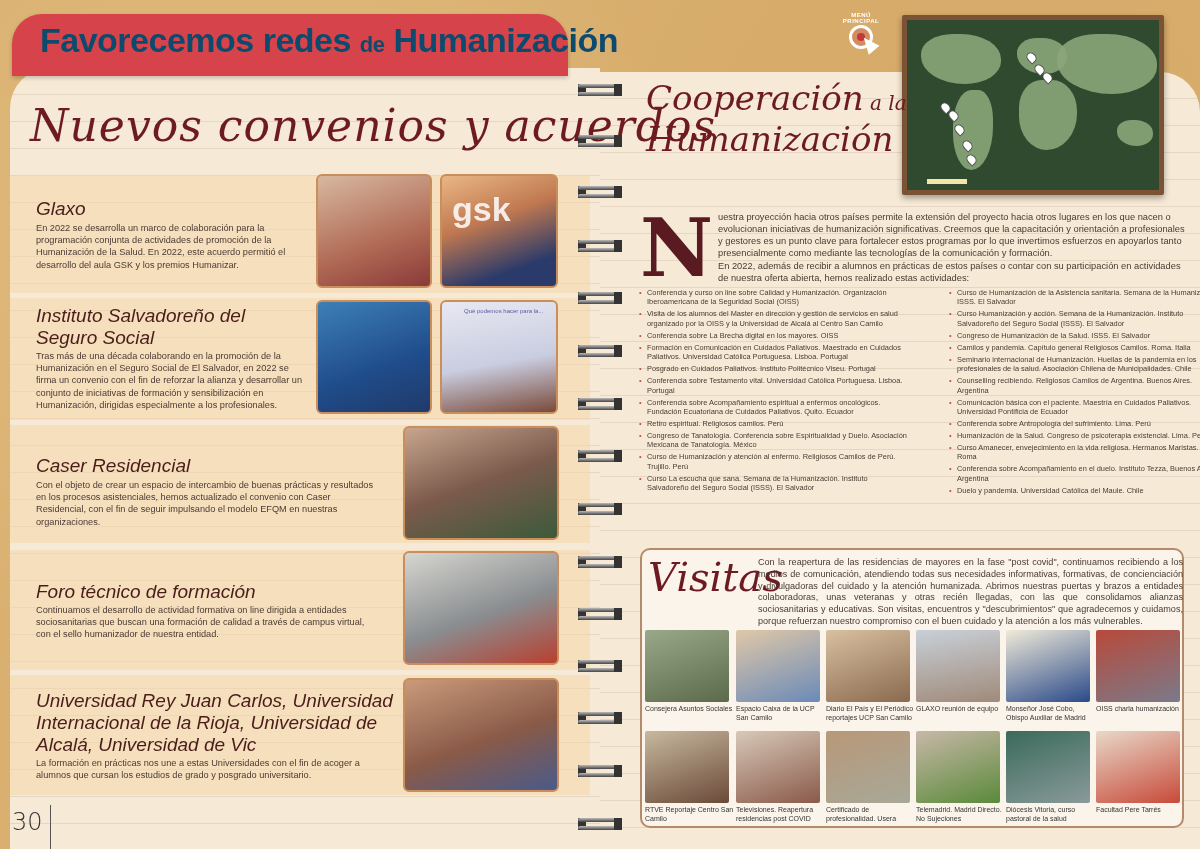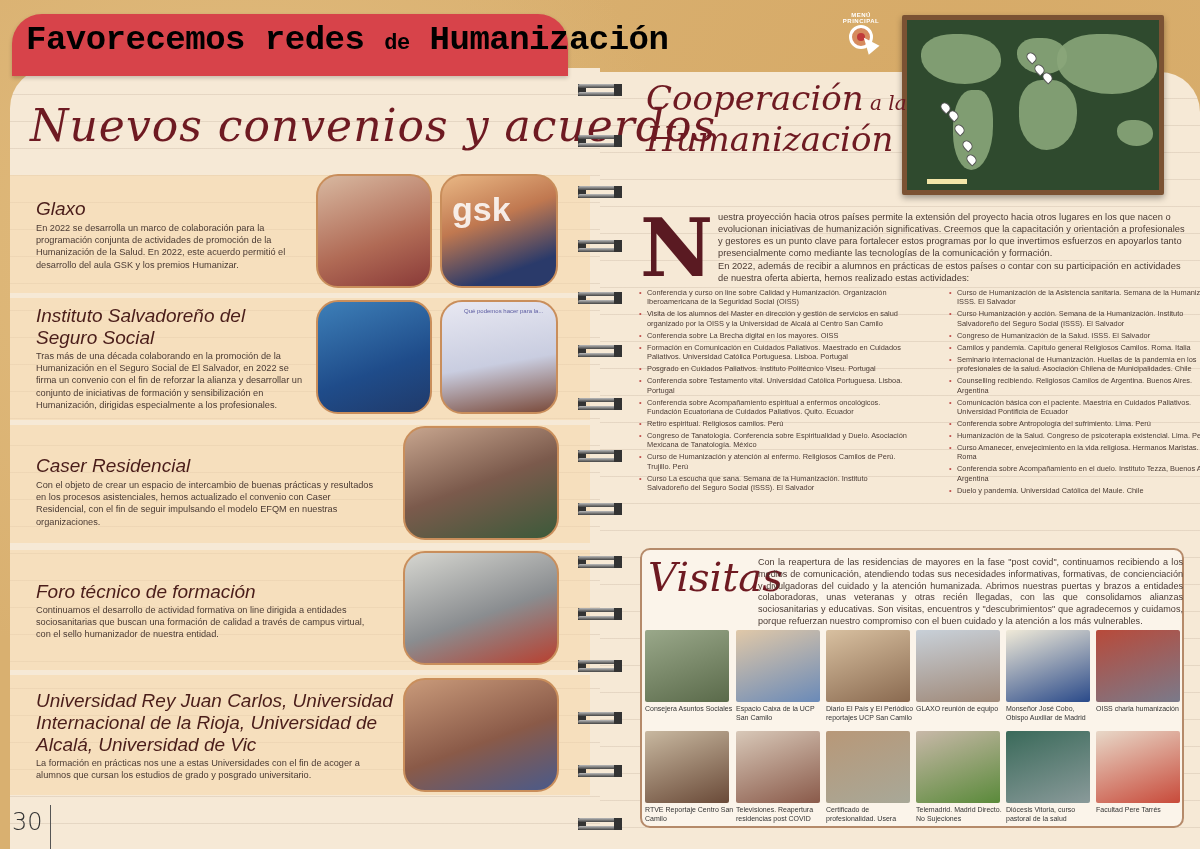--- a/index.html
+++ b/index.html
@@ -6,28 +6,28 @@
 html,body{width:1200px;height:849px;overflow:hidden}
 body{position:relative;font-family:"Liberation Sans",sans-serif;color:#3a2a22;
  background:#d9b070;
  background-image:radial-gradient(circle at 20% 30%,#e2bd7f 0,transparent 40%),radial-gradient(circle at 80% 20%,#d6a966 0,transparent 45%),radial-gradient(circle at 60% 90%,#cfa35f 0,transparent 40%);}
 .page-left{position:absolute;left:10px;top:68px;width:590px;height:781px;background:#f6e9d6;border-radius:40px 0 0 0;
  background-image:repeating-linear-gradient(to bottom,transparent 0,transparent 26px,rgba(180,160,140,.25) 26px,rgba(180,160,140,.25) 27px);}
 .page-right{position:absolute;left:600px;top:72px;width:600px;height:777px;background:#f6e9d6;border-radius:0 40px 0 0;
  background-image:repeating-linear-gradient(to bottom,transparent 0,transparent 26px,rgba(180,160,140,.25) 26px,rgba(180,160,140,.25) 27px);}
 .header-tab{position:absolute;left:12px;top:14px;width:556px;height:62px;background:#d7434a;border-radius:30px 30px 0 0;
  box-shadow:0 2px 4px rgba(0,0,0,.2);}
-.header-title{position:absolute;left:26px;top:21px;color:#000000;font-family:Liberation Mono, monospace;font-weight:bold;font-size:34px;letter-spacing:-0.5px;white-space:nowrap}
+.header-title{position:absolute;left:40px;top:21px;color:#0c4a6e;font-family:Liberation Sans, sans-serif;font-weight:bold;font-size:34px;letter-spacing:-0.5px;white-space:nowrap}
 .header-title .small{font-size:22px}
 .script{font-family:"DejaVu Serif",serif;font-style:italic;color:#6e1a22;}
 .left-title{position:absolute;left:30px;top:100px;font-size:44px;letter-spacing:1px;white-space:nowrap}
 .section-band{position:absolute;left:10px;width:580px;background:rgba(245,215,170,.55);}
 .sec-h{position:absolute;font-family:"Liberation Sans",sans-serif;font-style:italic;color:#4a1d1a;font-size:19px;line-height:22px}
 .sec-p{position:absolute;font-size:9.2px;line-height:12.2px;color:#4a3a33}
-.photo{position:absolute;border-radius:22px;border:2px solid #c98e5b;overflow:hidden}
+.photo{position:absolute;border-radius:6px;border:2px solid #c98e5b;overflow:hidden}
 .p1{background:linear-gradient(160deg,#d8b8a0,#b06a55 60%,#8a3a38)}
 .p2{background:linear-gradient(160deg,#e9b784 0,#c07850 40%,#2a3a6a 80%)}
 .p3{background:linear-gradient(160deg,#3d7fb8,#1f4c8a 60%,#203a6a)}
 .p4{background:linear-gradient(170deg,#e8e8f2,#c9cde0 55%,#7a4a3a)}
 .p5{background:linear-gradient(160deg,#c7a58e,#7b5a4c 50%,#3c5a3a)}
 .p6{background:linear-gradient(160deg,#d6d6d0,#8a8d90 55%,#b84030)}
 .p7{background:linear-gradient(160deg,#c99a7a,#8a5a48 55%,#4a5a8a)}
 .spiral{position:absolute;left:578px;width:44px;height:14px}
 .spiral .ring{position:absolute;left:0;top:0;width:44px;height:4px;background:linear-gradient(#bbb,#444);border-radius:2px}
 .spiral .ring2{top:8px}

